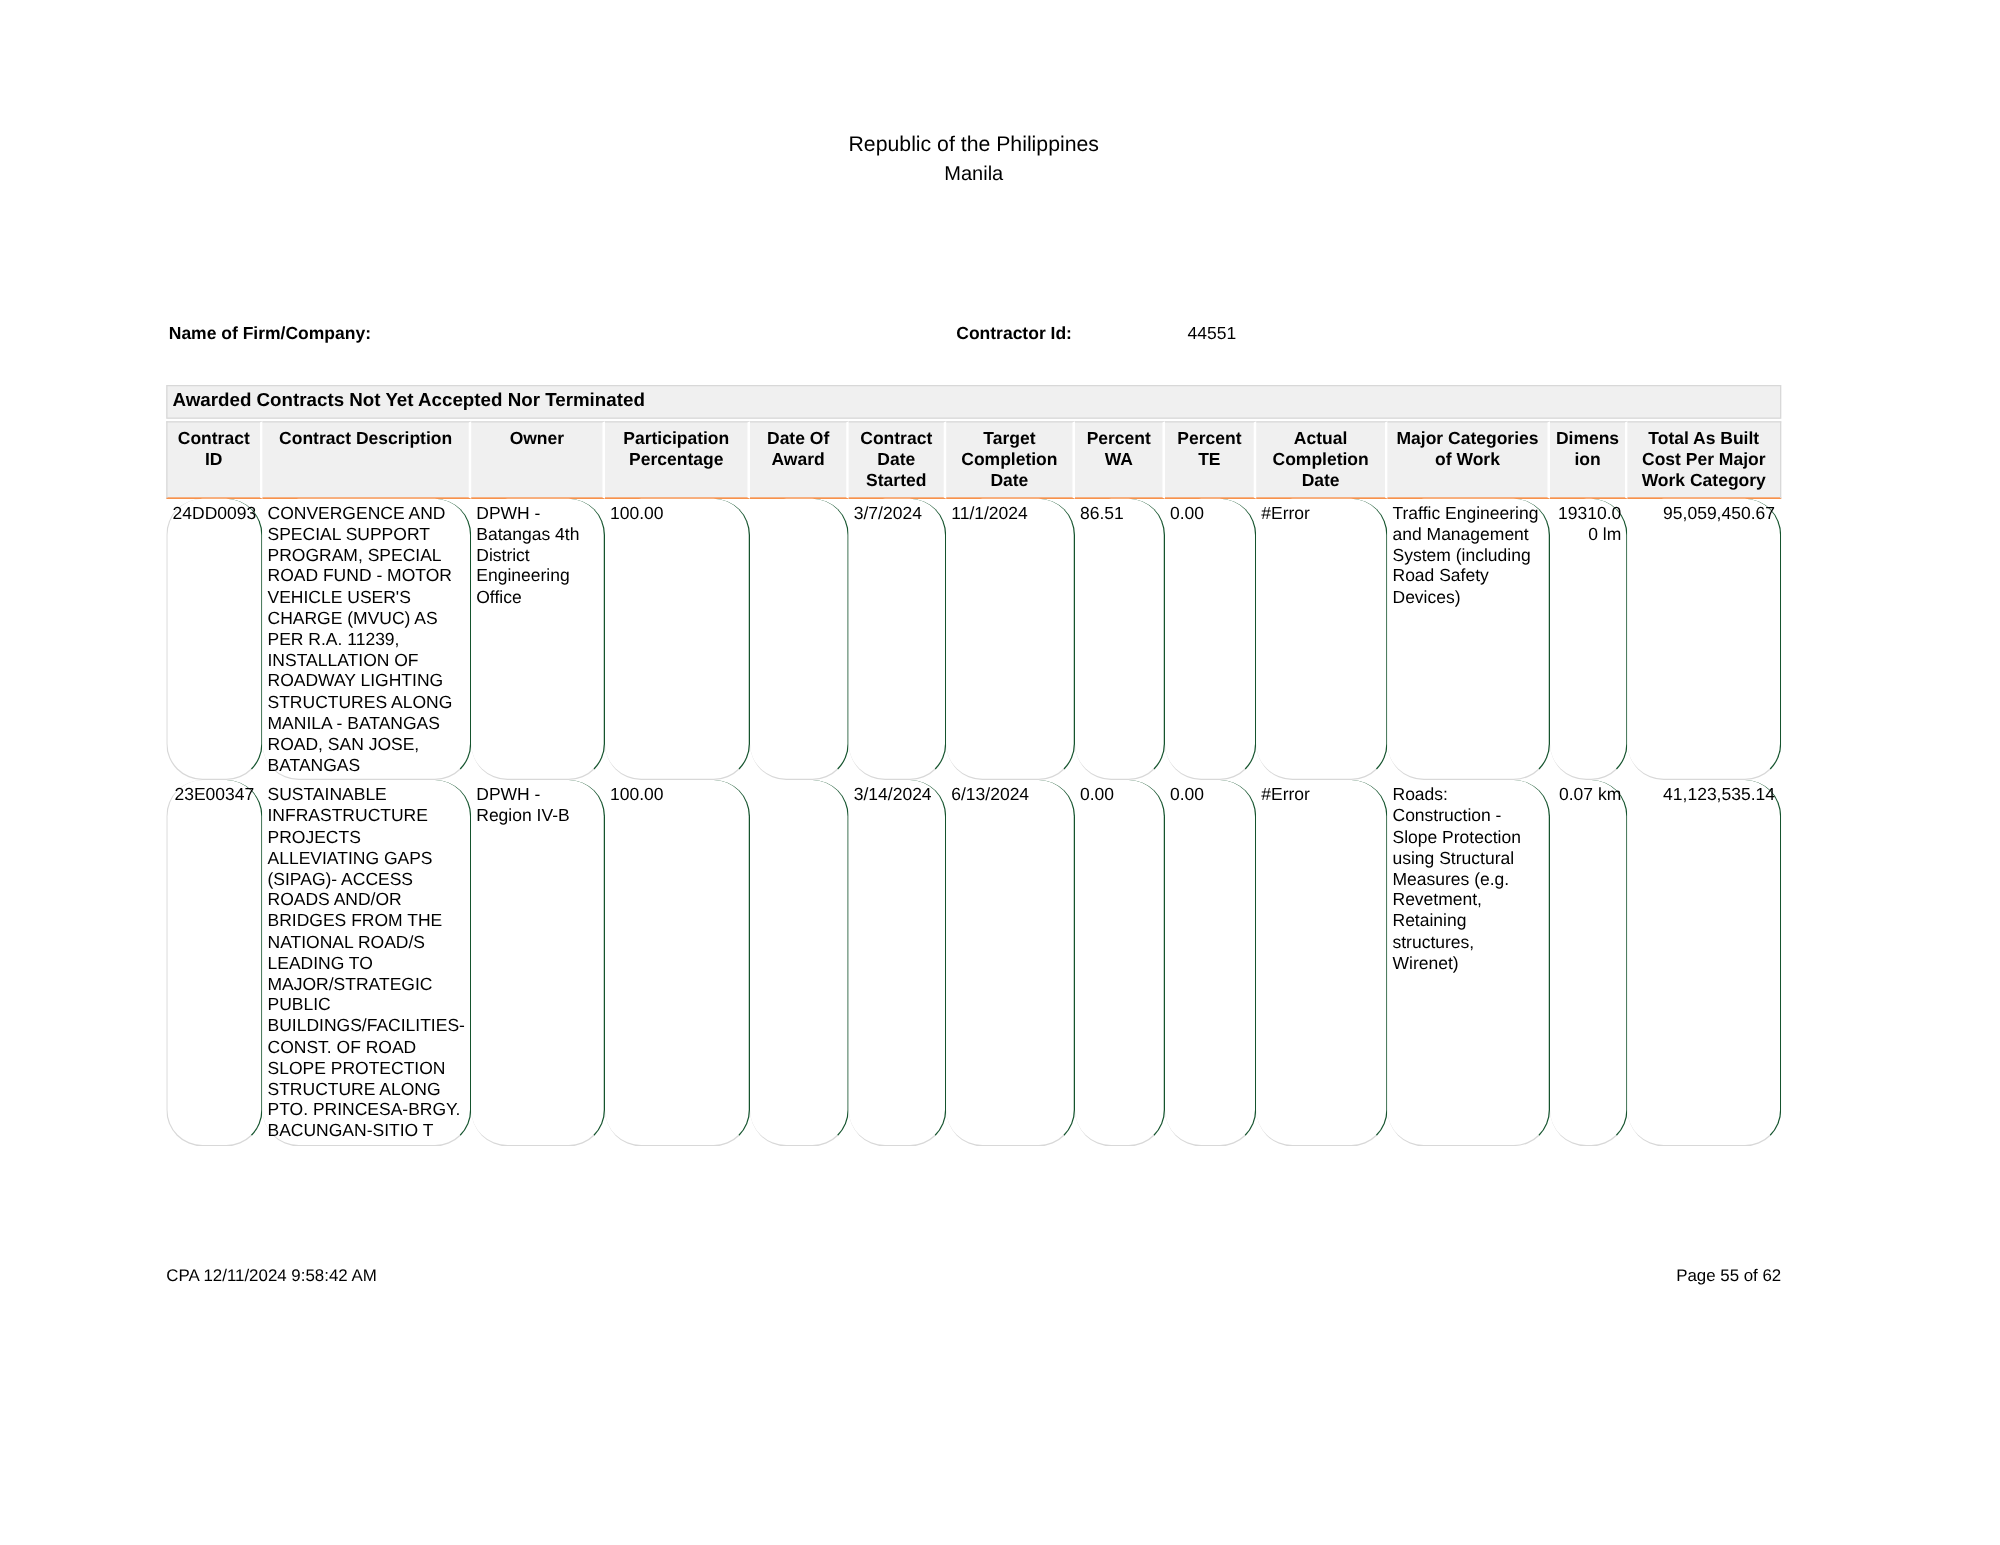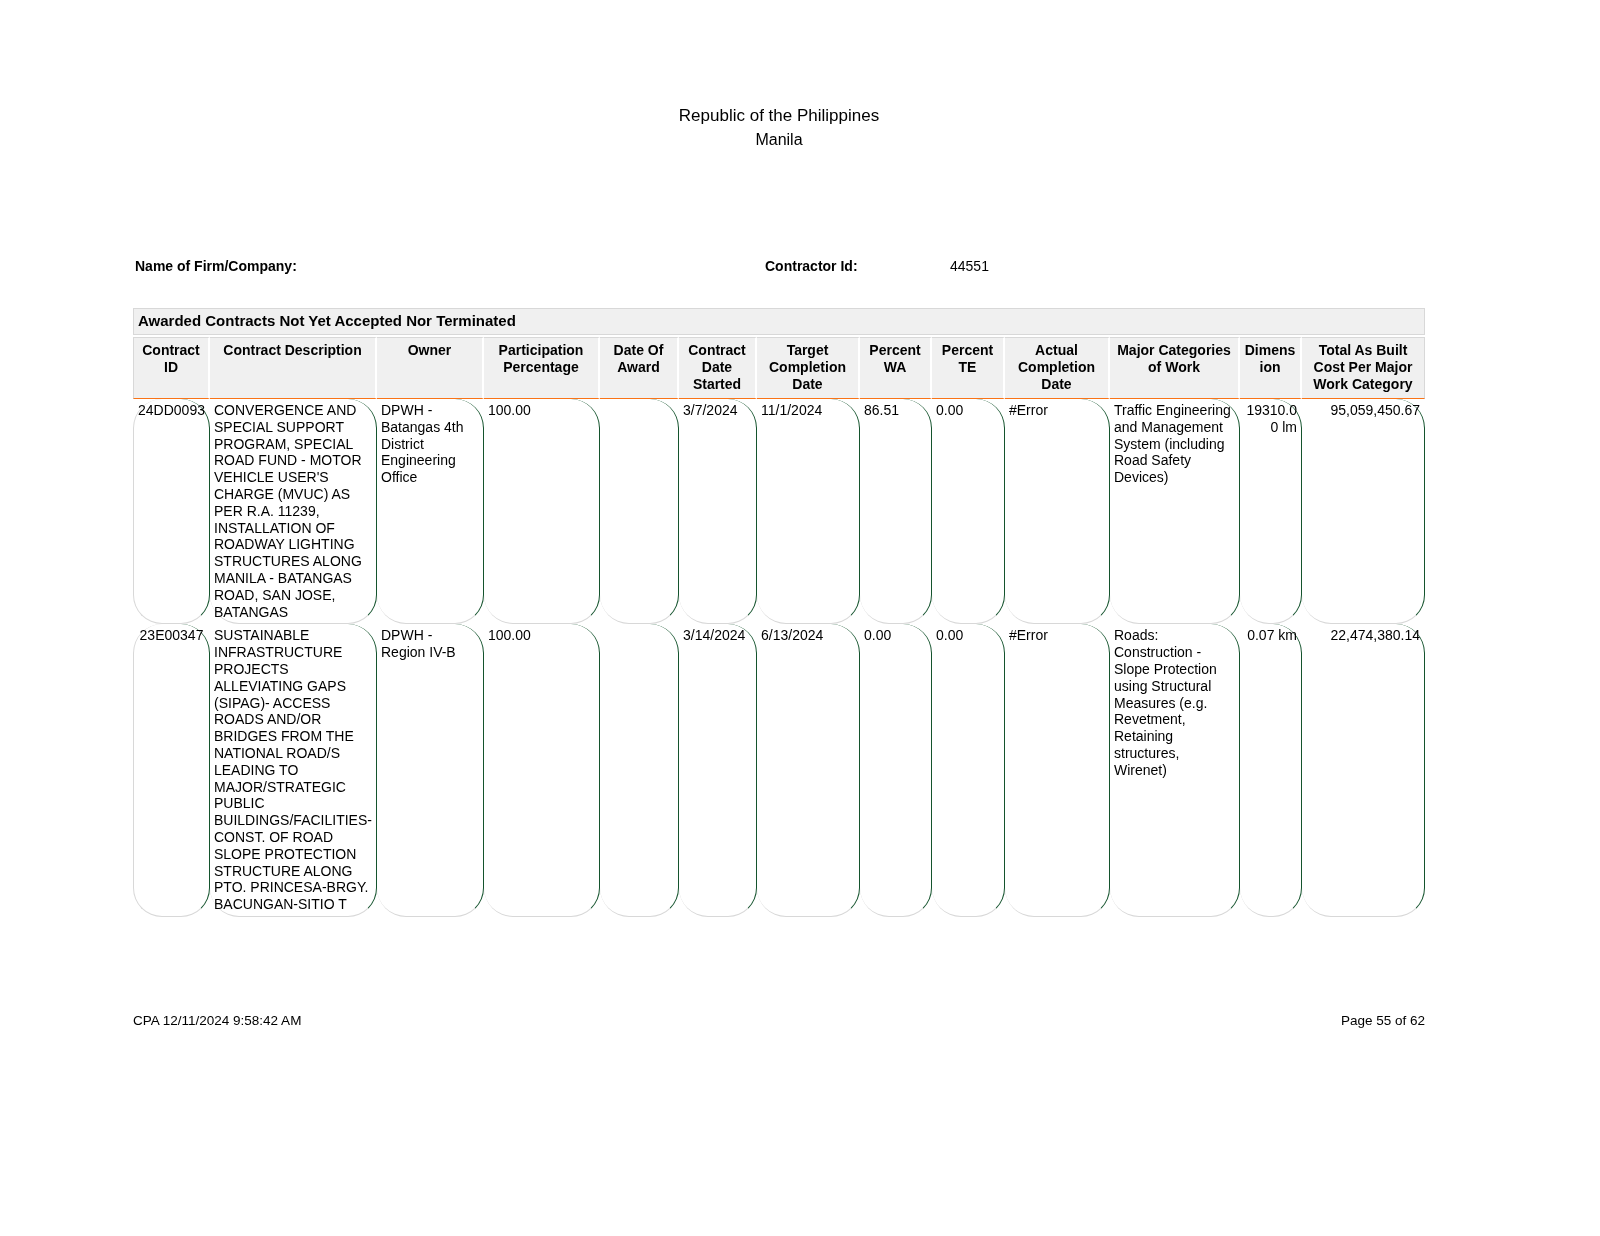--- a/index.html
+++ b/index.html
@@ -182,21 +182,21 @@
       <td>DPWH - Region IV-B</td>
       <td>100.00</td>
       <td></td>
       <td>3/14/2024</td>
       <td>6/13/2024</td>
       <td>0.00</td>
       <td>0.00</td>
       <td>#Error</td>
       <td>Roads: Construction - Slope Protection using Structural Measures (e.g. Revetment, Retaining structures, Wirenet)</td>
       <td class="col-dim">0.07 km</td>
-      <td class="col-right">22,474,380.14</td>
+      <td class="col-right">41,123,535.14</td>
     </tr>
   </tbody>
 </table>
 
 <div class="page-footer">
   <span>CPA 12/11/2024 9:58:42 AM</span>
   <span>Page 55 of 62</span>
 </div>
 
 </body></html>

